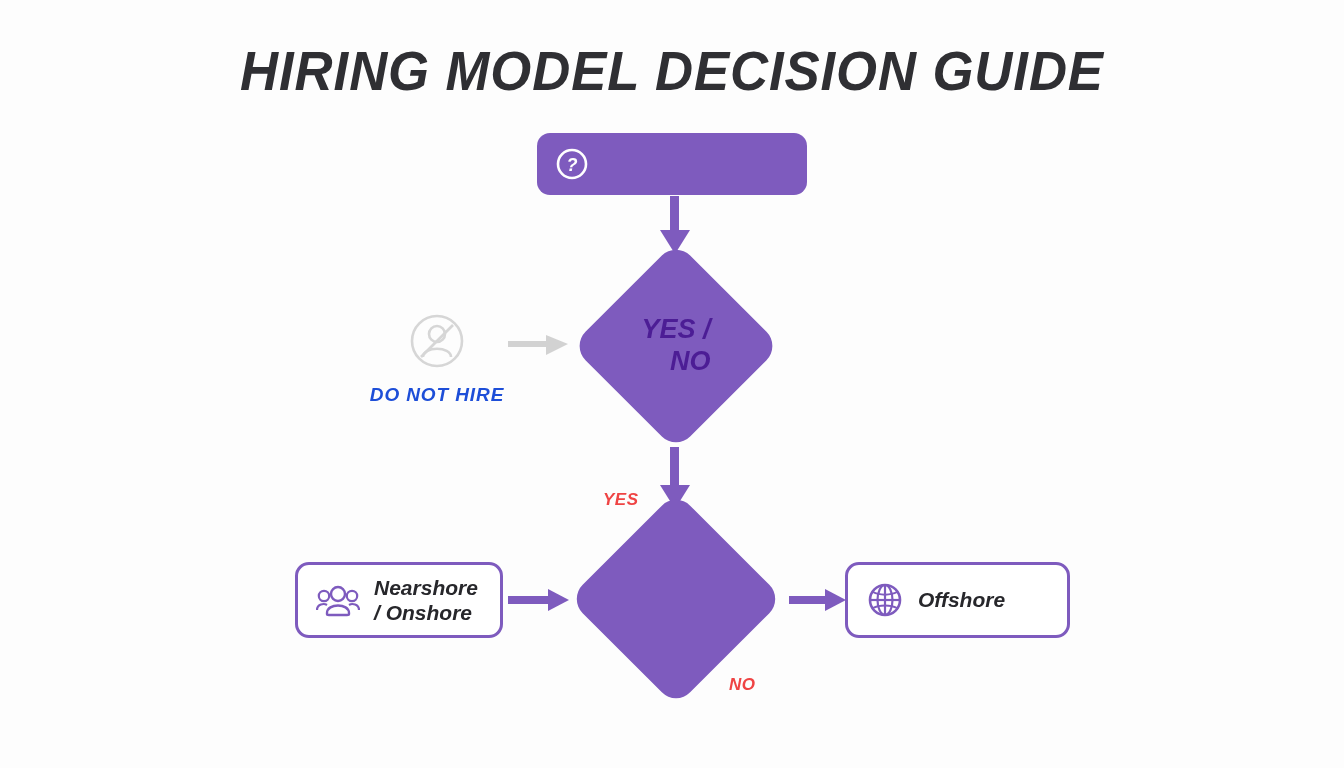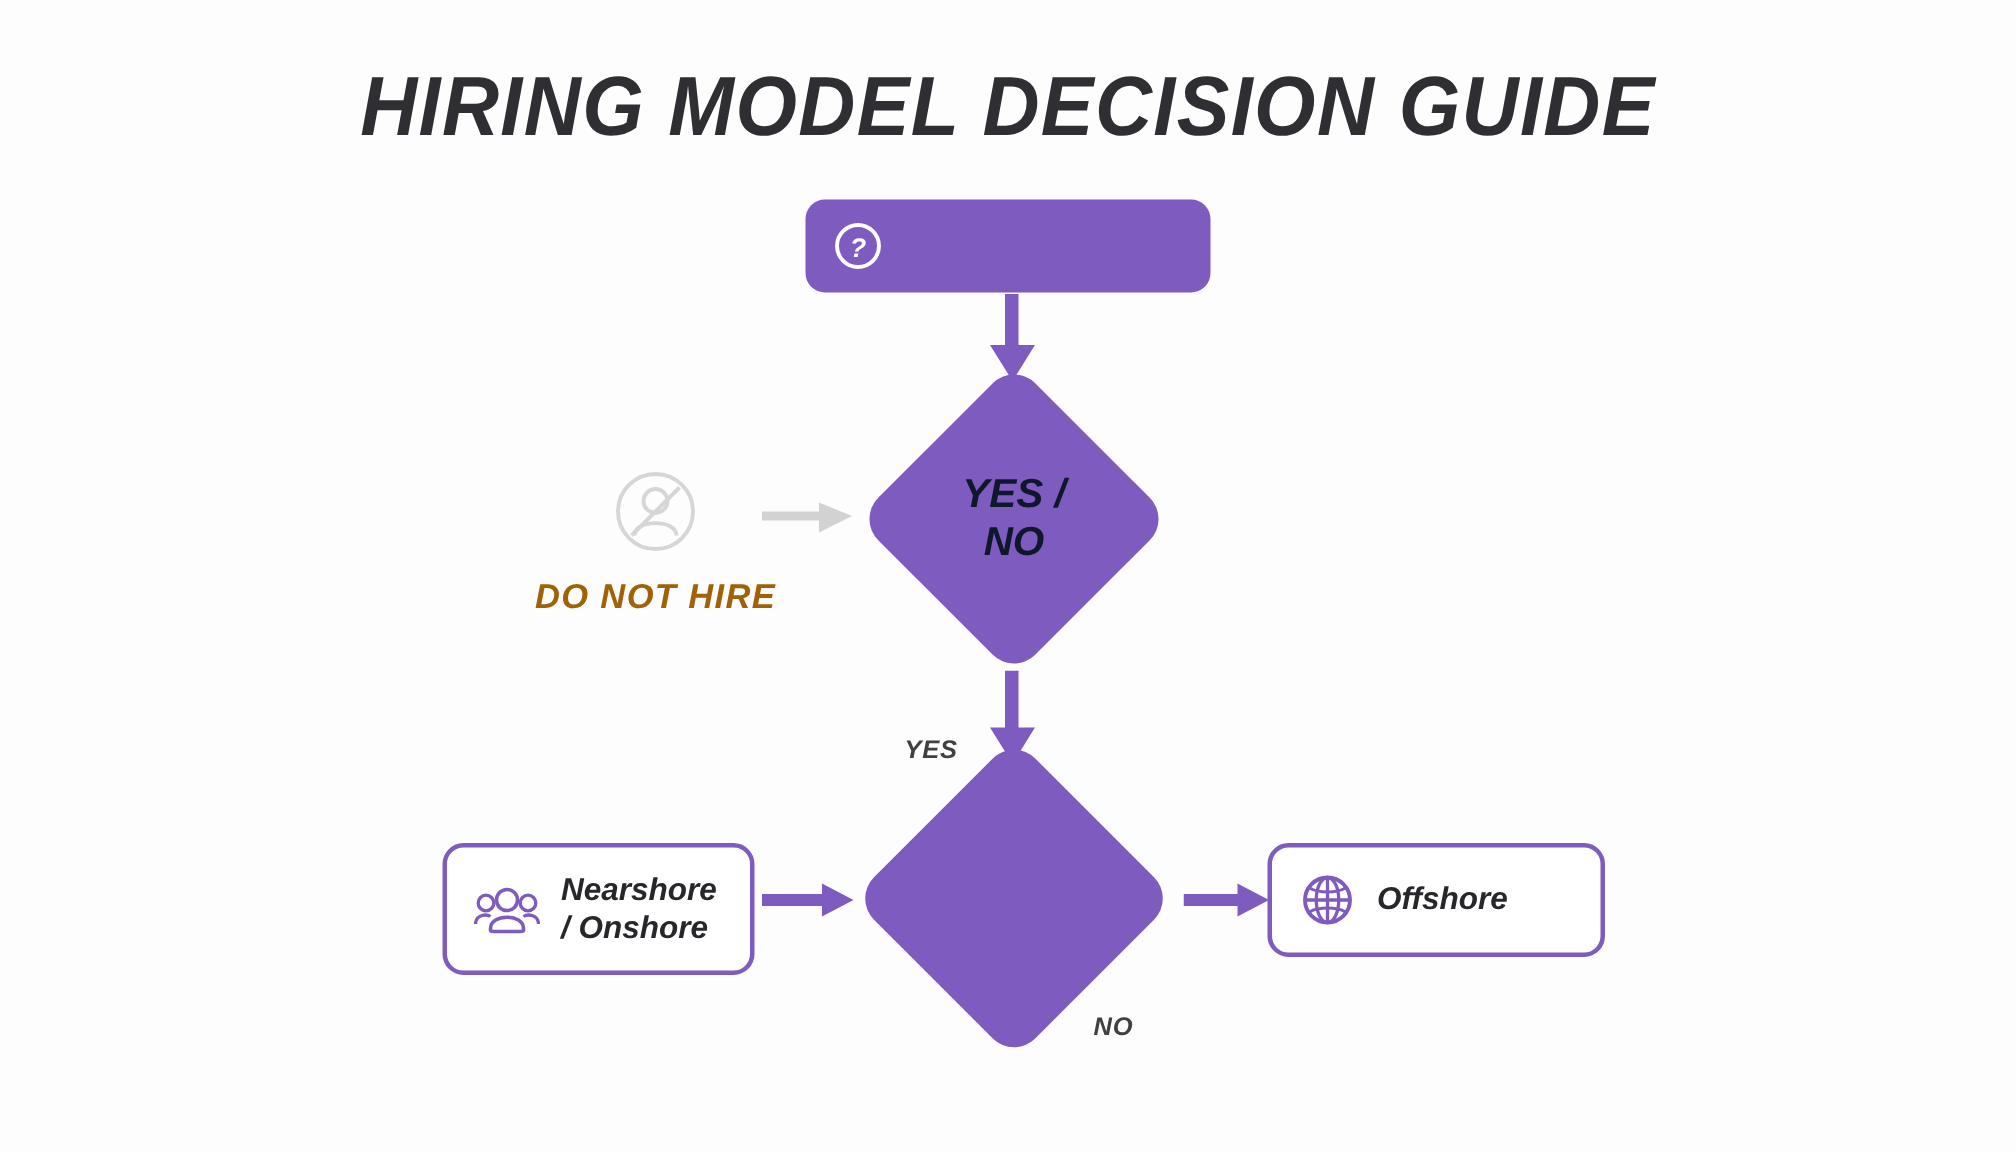--- a/index.html
+++ b/index.html
@@ -76,23 +76,23 @@
     left: 0; top: 0;
     width: 100%;
     height: 100%;
     background: #7E5BBE;
     border-radius: 20px;
     transform: rotate(45deg);
   }
   .diamond .dlabel {
     position: relative;
     z-index: 2;
-    color: #0f172a;
-    font-weight: 700;
-    text-align: center;
+    color: #4c1d95;
+    font-weight: 700;
+    text-align: right;
   }
 
   #diamond-yesno {
     left: 602px;
     top: 272px;
     width: 148px;
     height: 148px;
   }
   #diamond-yesno .dlabel { font-size: 27px; line-height: 1.18; }
 
@@ -120,52 +120,52 @@
     color: #27272b;
     font-size: 21px;
     font-weight: 700;
     line-height: 1.2;
     white-space: pre-line;
   }
   #nearshore-node {
     left: 295px;
     top: 562px;
     width: 208px;
-    height: 88px;
+    height: 76px;
   }
   #offshore-node {
     left: 845px;
     top: 562px;
     width: 225px;
     height: 76px;
   }
 
   
   #do-not-hire-node {
     position: absolute;
     left: 366px;
     top: 310px;
     width: 142px;
     display: flex;
     flex-direction: column;
     align-items: center;
     gap: 12px;
   }
   #do-not-hire-node .label {
-    color: #a16207;
-    font-size: 23px;
+    color: #1d4ed8;
+    font-size: 19px;
     font-weight: 700;
     letter-spacing: 0.9px;
     white-space: nowrap;
   }
 
   
   .edge-label {
     position: absolute;
-    color: #404040;
+    color: #ef4444;
     font-size: 17px;
     font-weight: 700;
     letter-spacing: 0.5px;
   }
   #edge-label-yes { left: 603px; top: 490px; }
   #edge-label-no  { left: 729px; top: 675px; }
 
   
   .arrow { position: absolute; }
   #arrow-start-to-yesno { left: 655px; top: 196px; }

